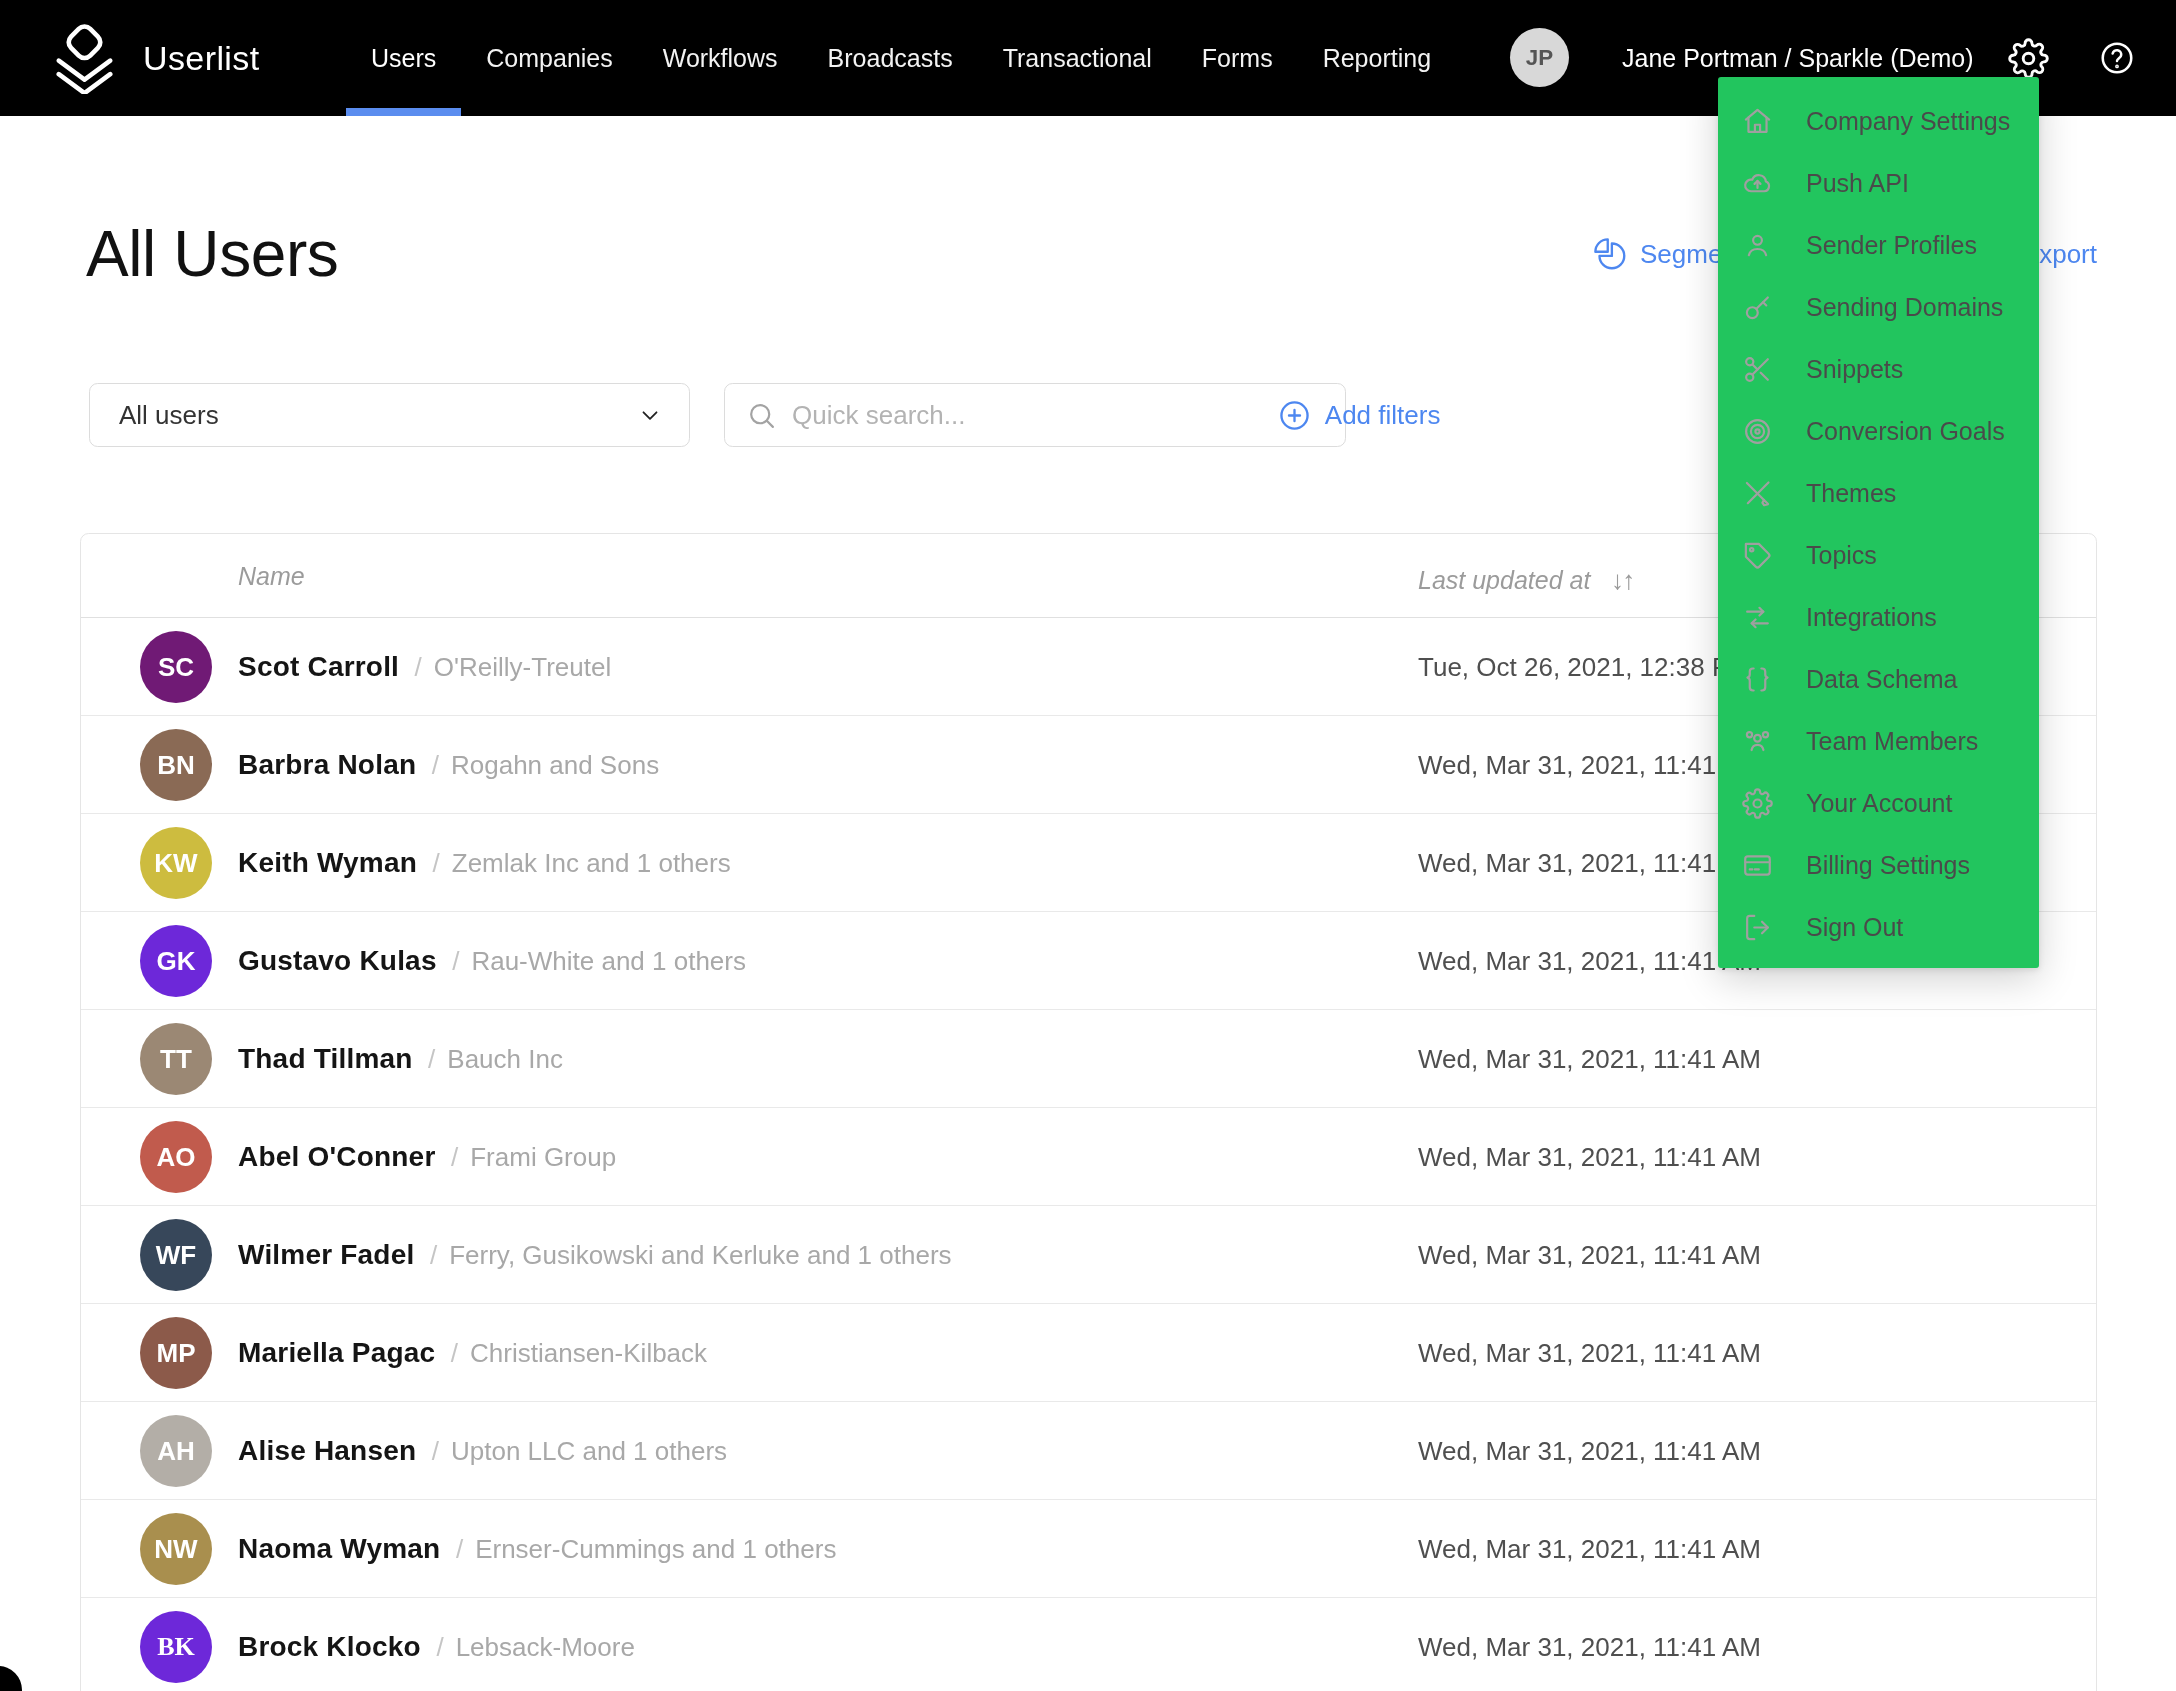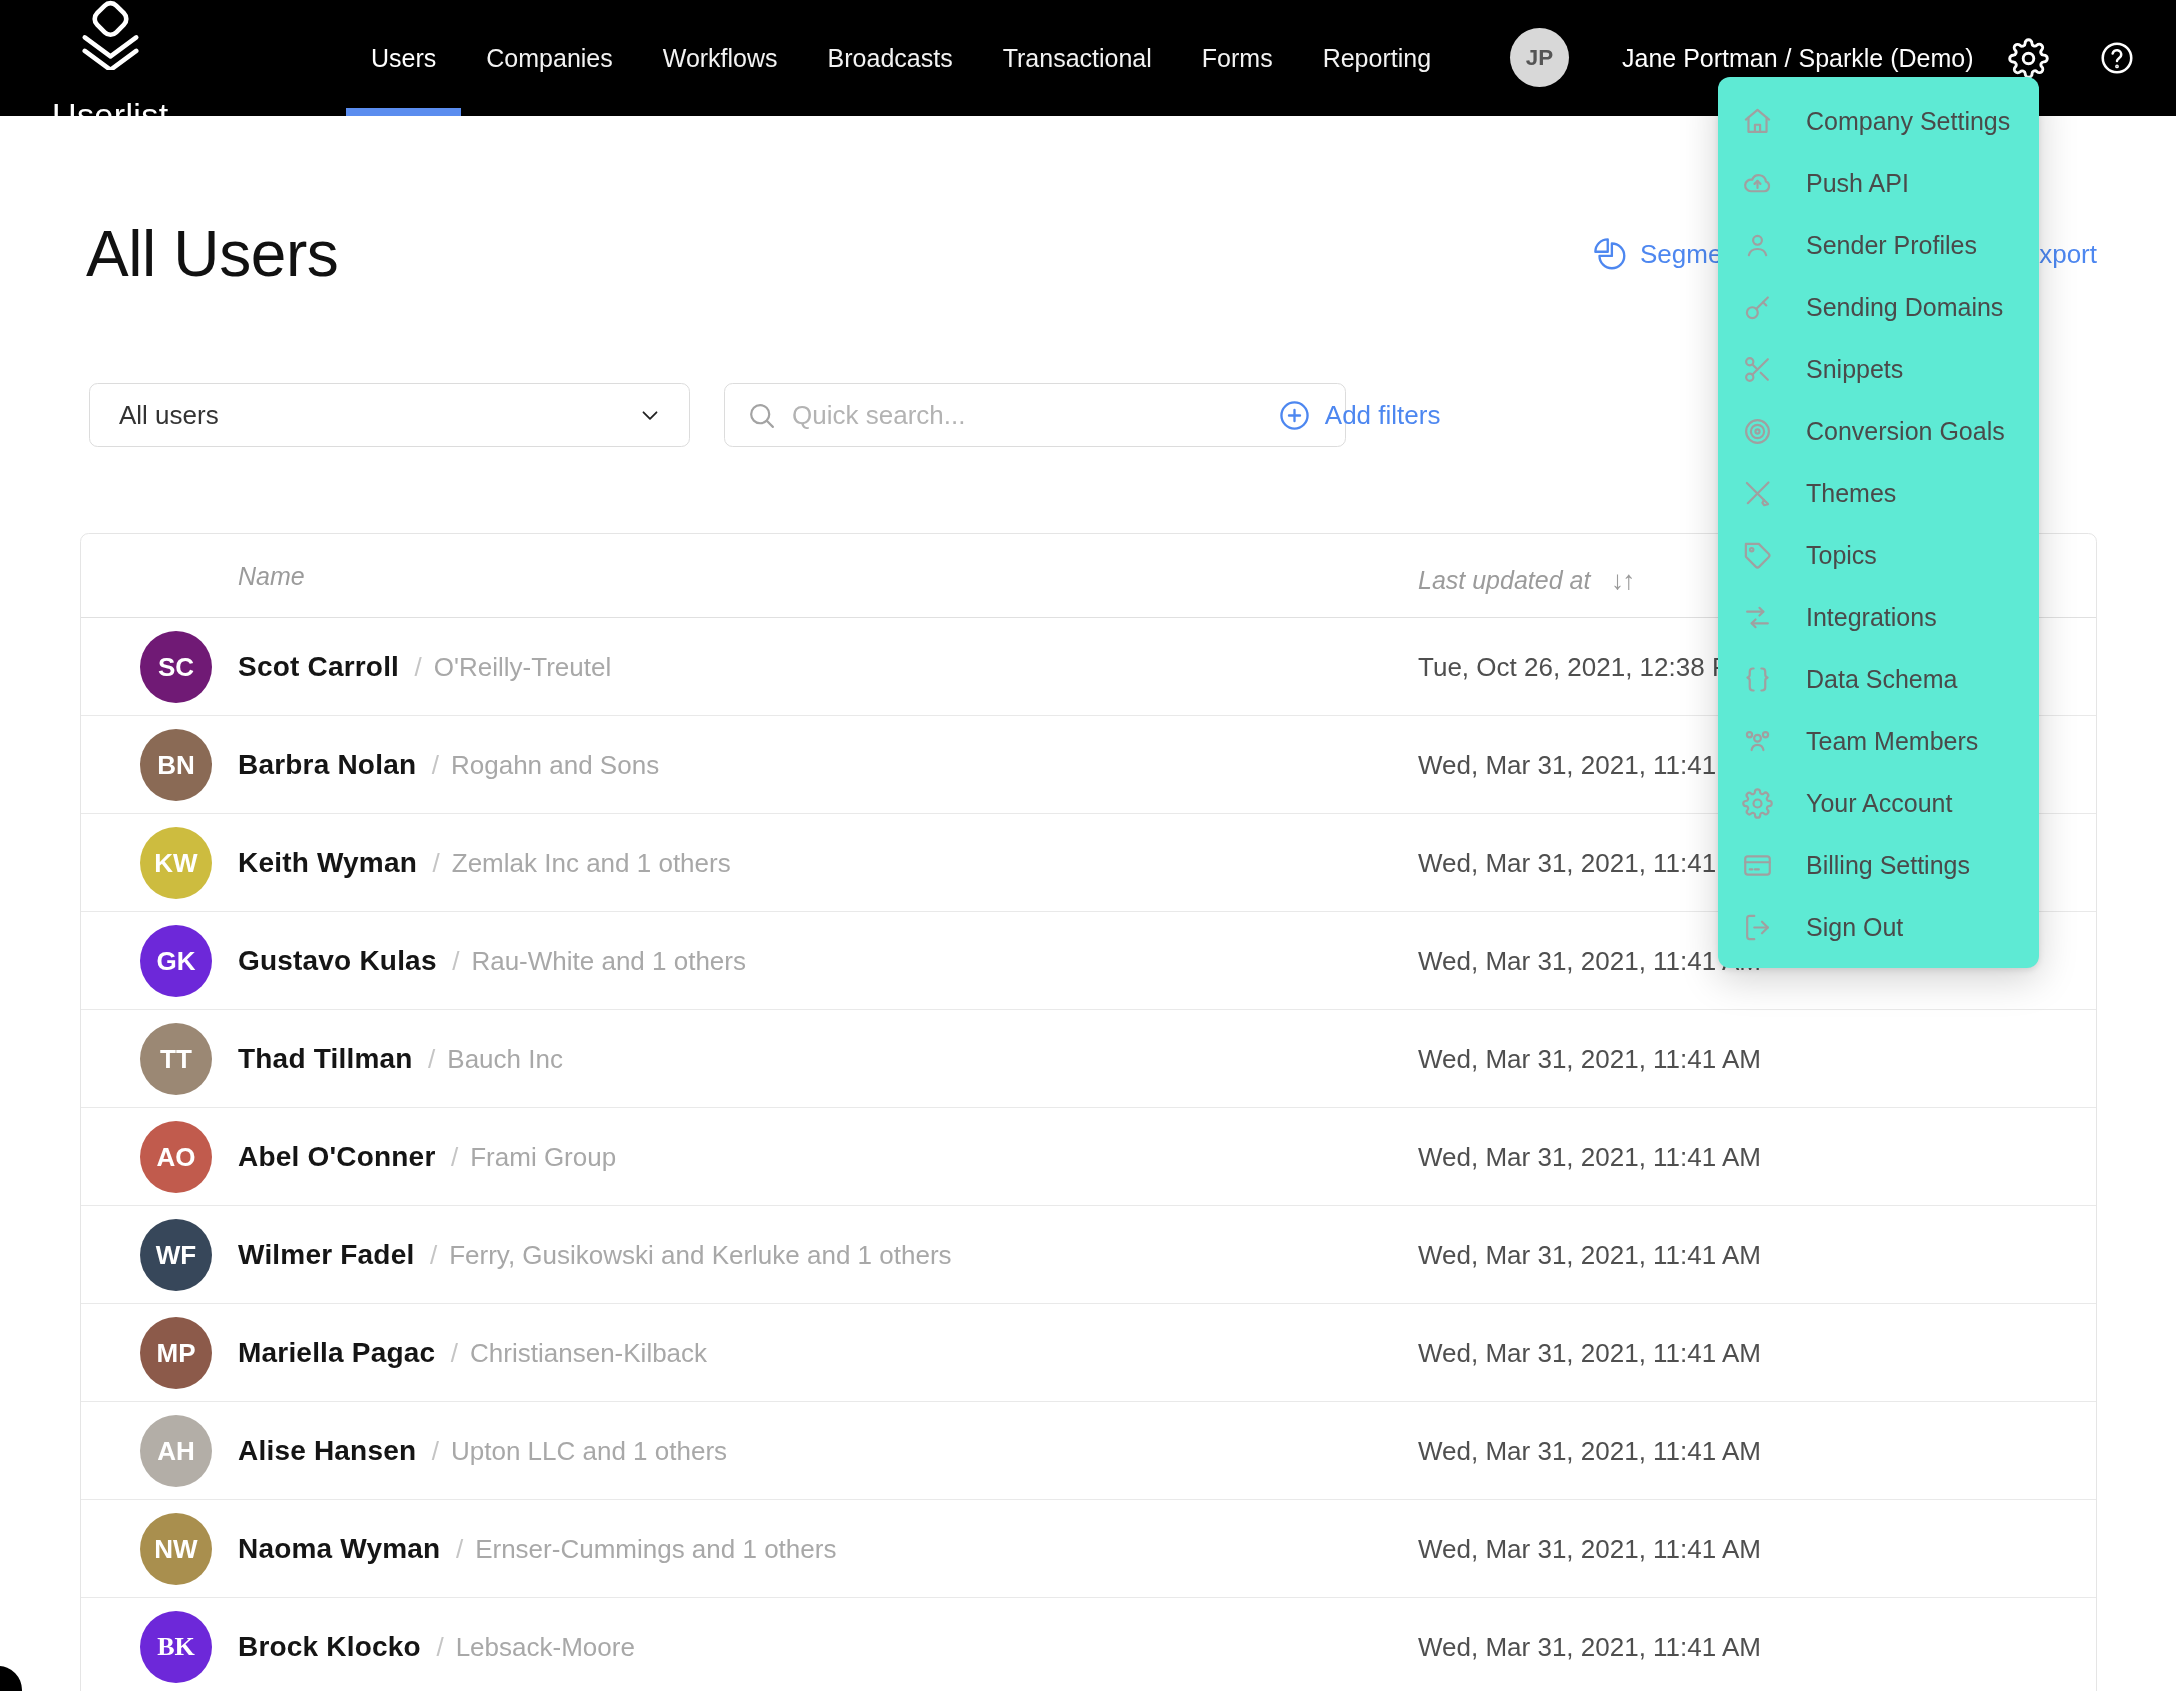--- a/index.html
+++ b/index.html
@@ -5,21 +5,21 @@
   * { margin:0; padding:0; box-sizing:border-box; }
   html,body { width:2177px; height:1692px; }
   body {
     position:relative; overflow:hidden; background:#fff;
     font-family:"Liberation Sans", sans-serif; color:#222;
   }
   svg { display:block; }
 
   
   .topnav { position:absolute; left:0; top:0; width:2177px; height:116px; background:#000; z-index:10; }
-  .brand { position:absolute; left:52px; top:0; height:116px; display:flex; align-items:center; gap:26px; color:#fff;flex-direction:column; }
+  .brand { position:absolute; left:52px; top:0; height:116px; display:flex; align-items:center; gap:26px; color:#fff; }
   .brand-logo { width:65px; height:71px; color:#fff; }
   .brand-name { font-size:34px; letter-spacing:0.4px; font-weight:400; }
   .nav-links { position:absolute; left:346px; top:0; height:116px; display:flex; }
   .nav-link { position:relative; height:116px; line-height:116px; padding:0 25px; font-size:25px; color:#f3f3f3; cursor:pointer; white-space:nowrap; }
   .nav-link.active { color:#fff; }
   .nav-link.active::after { content:""; position:absolute; left:0; right:0; bottom:0; height:7.7px; background:#5b8def; }
   .nav-avatar { position:absolute; left:1510px; top:28px; width:59px; height:59px; border-radius:50%;
     background:#d8d8d8; color:#555; font-size:22.4px; font-weight:700; display:flex; align-items:center; justify-content:center; }
   .nav-username { position:absolute; left:1622px; top:0; height:116px; line-height:116px; font-size:25px; color:#fff; white-space:nowrap; }
   .nav-gear { position:absolute; left:2008px; top:38px; width:41px; height:41px; color:#fff; cursor:pointer; }
@@ -60,22 +60,22 @@
   .row-avatar { position:absolute; left:59px; top:13px; width:72px; height:72px; border-radius:50%;
     color:#fff; font-size:26px; font-weight:700; display:flex; align-items:center; justify-content:center; }
   .row-name-group { position:absolute; left:157px; top:0; height:98px; display:flex; align-items:center; white-space:nowrap; }
   .row-name { font-size:28px; font-weight:700; color:#151515; letter-spacing:0.2px; }
   .row-sep { font-size:26px; color:#c5c5c5; margin:0 12px 0 15.5px; }
   .row-company { font-size:26px; color:#a8a8a8; }
   .row-updated { position:absolute; left:1337px; top:0; height:98px; display:flex; align-items:center;
     font-size:26px; color:#4f4f4f; white-space:nowrap; }
 
   
-  .menu { position:absolute; left:1718px; top:77px; width:321px; height:891px; background:#5eead4;
-    border-radius:12px; box-shadow:0 10.3px 39px rgba(0,0,0,.18), 0 1.7px 6.9px rgba(0,0,0,.10);
+  .menu { position:absolute; left:1718px; top:77px; width:321px; height:891px; background:#22c55e;
+    border-radius:3px; box-shadow:0 10.3px 39px rgba(0,0,0,.18), 0 1.7px 6.9px rgba(0,0,0,.10);
     padding:13.8px 0; z-index:50; display:flex; flex-direction:column; }
   .menu-item { height:62px; flex:none; display:flex; align-items:center; padding-left:24px; cursor:pointer; }
   .menu-ic { width:31px; height:31px; color:#a0a0a0; flex:none; }
   .menu-label { margin-left:33px; font-size:25px; color:#4a4a4a; white-space:nowrap; }
 
   
   .corner-blob { position:absolute; left:-26px; bottom:-22.4px; width:48px; height:48px; border-radius:50%;
     background:#000; z-index:60; }
 </style>
 </head>

